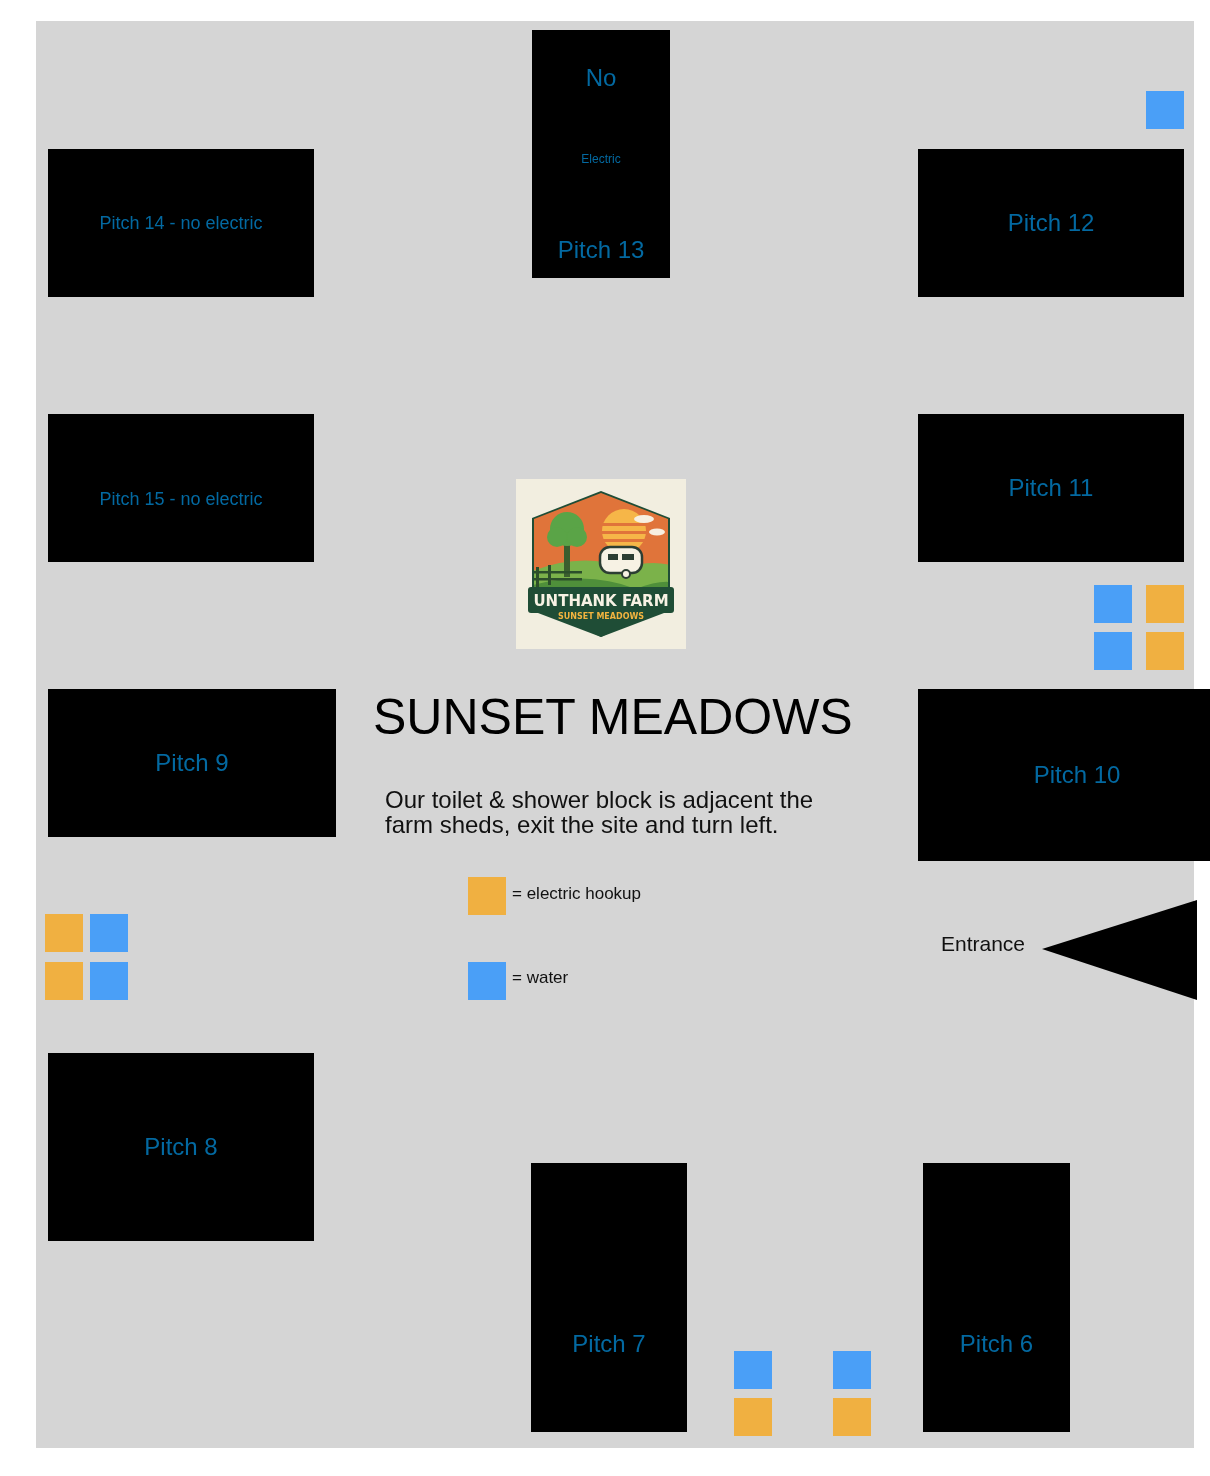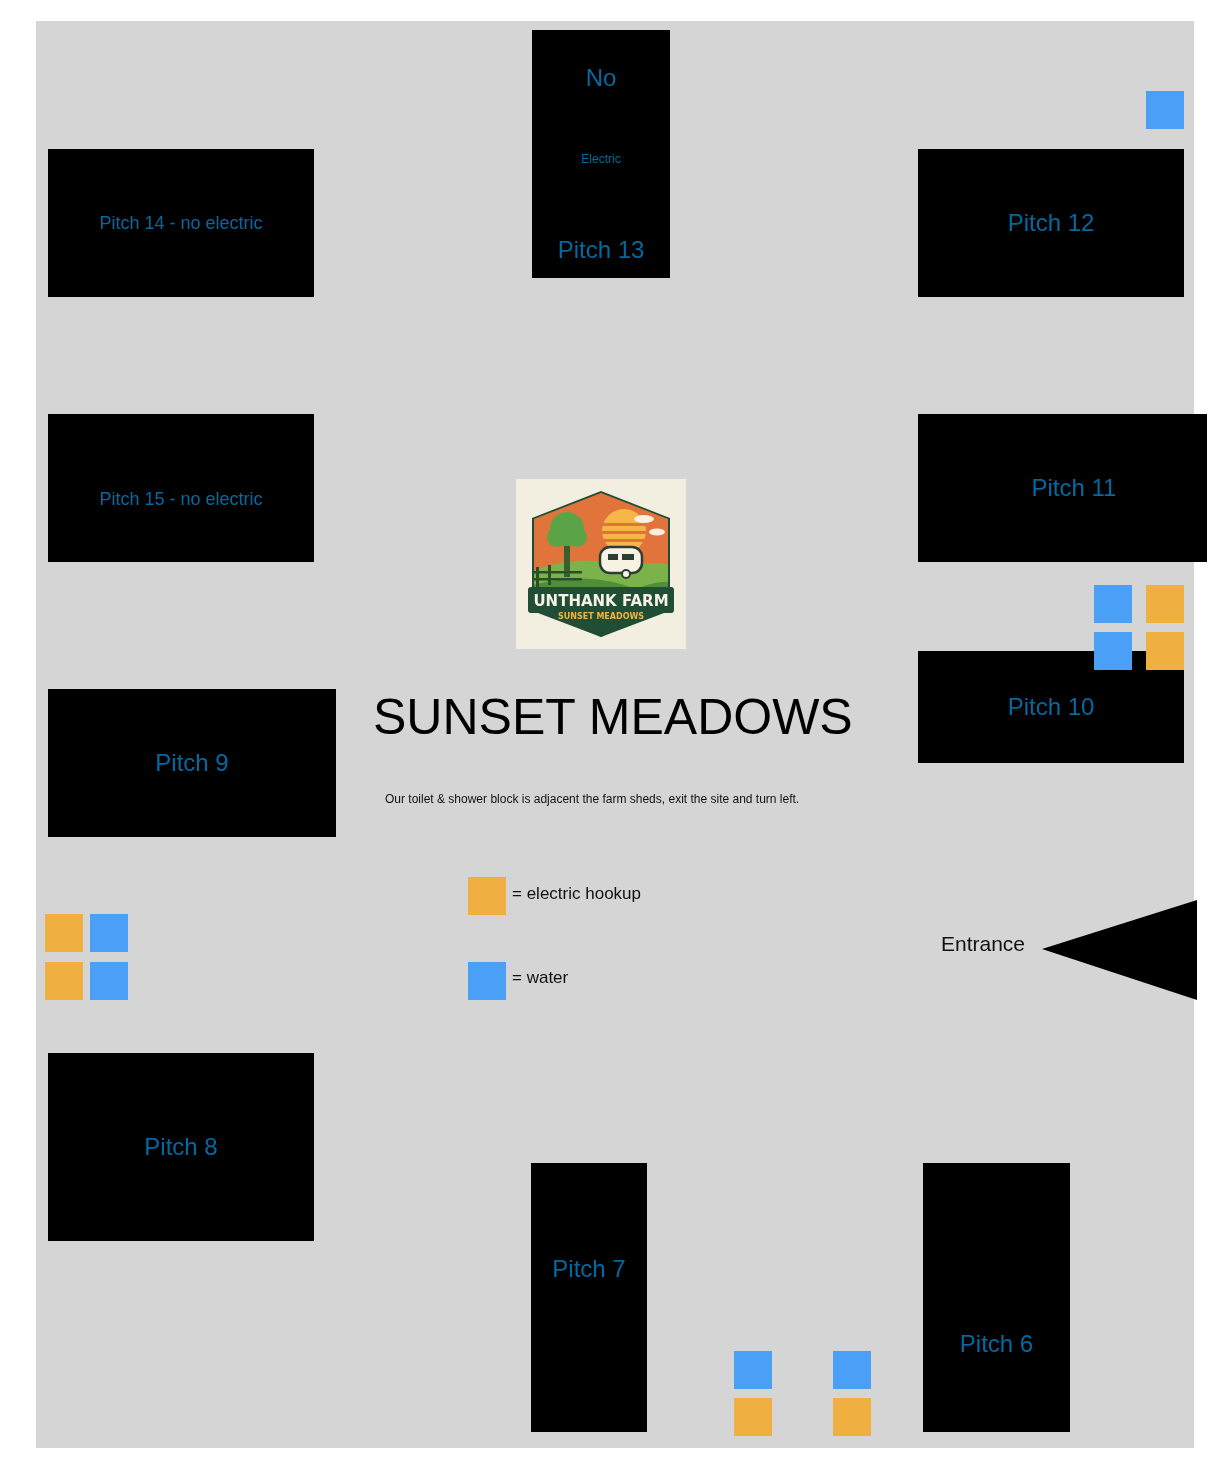--- a/index.html
+++ b/index.html
@@ -7,21 +7,21 @@
            font-family: "Liberation Sans", sans-serif; }
     .site { position: absolute; left: 36px; top: 21px; width: 1158px; height: 1427px; background: #d5d5d5; }
     .pitch { position: absolute; background: #000; color: #0369a1; display: flex;
              align-items: center; justify-content: center; text-align: center; }
     .pitch .lbl { font-size: 24px; }
     .pitch .lbl.small { font-size: 18px; }
     .hook { position: absolute; width: 38px; height: 38px; }
     .hook.water { background: #4a9ff7; }
     .hook.electric { background: #f0b041; }
     .title { position: absolute; left: 373px; top: 688px; font-size: 50px; color: #000; letter-spacing: 0px; white-space: nowrap; }
-    .info { position: absolute; left: 385px; top: 787px; width: 470px; font-size: 12px; line-height: 25px; color: #111; }
+    .info { position: absolute; left: 385px; top: 787px; width: 470px; font-size: 24px; line-height: 25px; color: #111; }
     .legend-swatch { position: absolute; width: 38px; height: 38px; }
     .legend-text { position: absolute; font-size: 17px; color: #111; white-space: nowrap; }
     .entrance-label { position: absolute; left: 941px; top: 932px; font-size: 21px; color: #111; }
     .logo { position: absolute; left: 516px; top: 479px; width: 170px; height: 170px; background: #f2eee0; }
   </style>
 </head>
 <body>
 
 <div class="site"></div>
 
@@ -36,37 +36,37 @@
 </div>
 
 <div class="pitch" style="left:918px; top:149px; width:266px; height:148px;">
   <span class="lbl">Pitch 12</span>
 </div>
 
 <div class="pitch" style="left:48px; top:414px; width:266px; height:148px;">
   <span class="lbl small" style="margin-top:22px;">Pitch 15 - no electric</span>
 </div>
 
-<div class="pitch" style="left:918px; top:414px; width:266px; height:148px;padding-left:23px;">
+<div class="pitch" style="left:918px; top:414px; width:266px; height:148px;">
   <span class="lbl">Pitch 11</span>
 </div>
 
 <div class="pitch" style="left:48px; top:689px; width:288px; height:148px;">
   <span class="lbl">Pitch 9</span>
 </div>
 
-<div class="pitch" style="left:918px; top:651px; width:266px; height:112px;">
+<div class="pitch" style="left:918px; top:689px; width:266px; height:172px;padding-left:26px;">
   <span class="lbl">Pitch 10</span>
 </div>
 
 <div class="pitch" style="left:48px; top:1053px; width:266px; height:188px;">
   <span class="lbl">Pitch 8</span>
 </div>
 
-<div class="pitch" style="left:531px; top:1163px; width:116px; height:269px; align-items:flex-start;">
+<div class="pitch" style="left:531px; top:1163px; width:156px; height:269px; align-items:center;">
   <span class="lbl" style="margin-top:92px;">Pitch 7</span>
 </div>
 
 <div class="pitch" style="left:923px; top:1163px; width:147px; height:269px; align-items:center;">
   <span class="lbl" style="margin-top:92px;">Pitch 6</span>
 </div>
 
 <div id="hookups">
     <div class="hook water" style="left: 1146px; top: 91px;"></div>
     <div class="hook water" style="left: 1094px; top: 585px;"></div>

